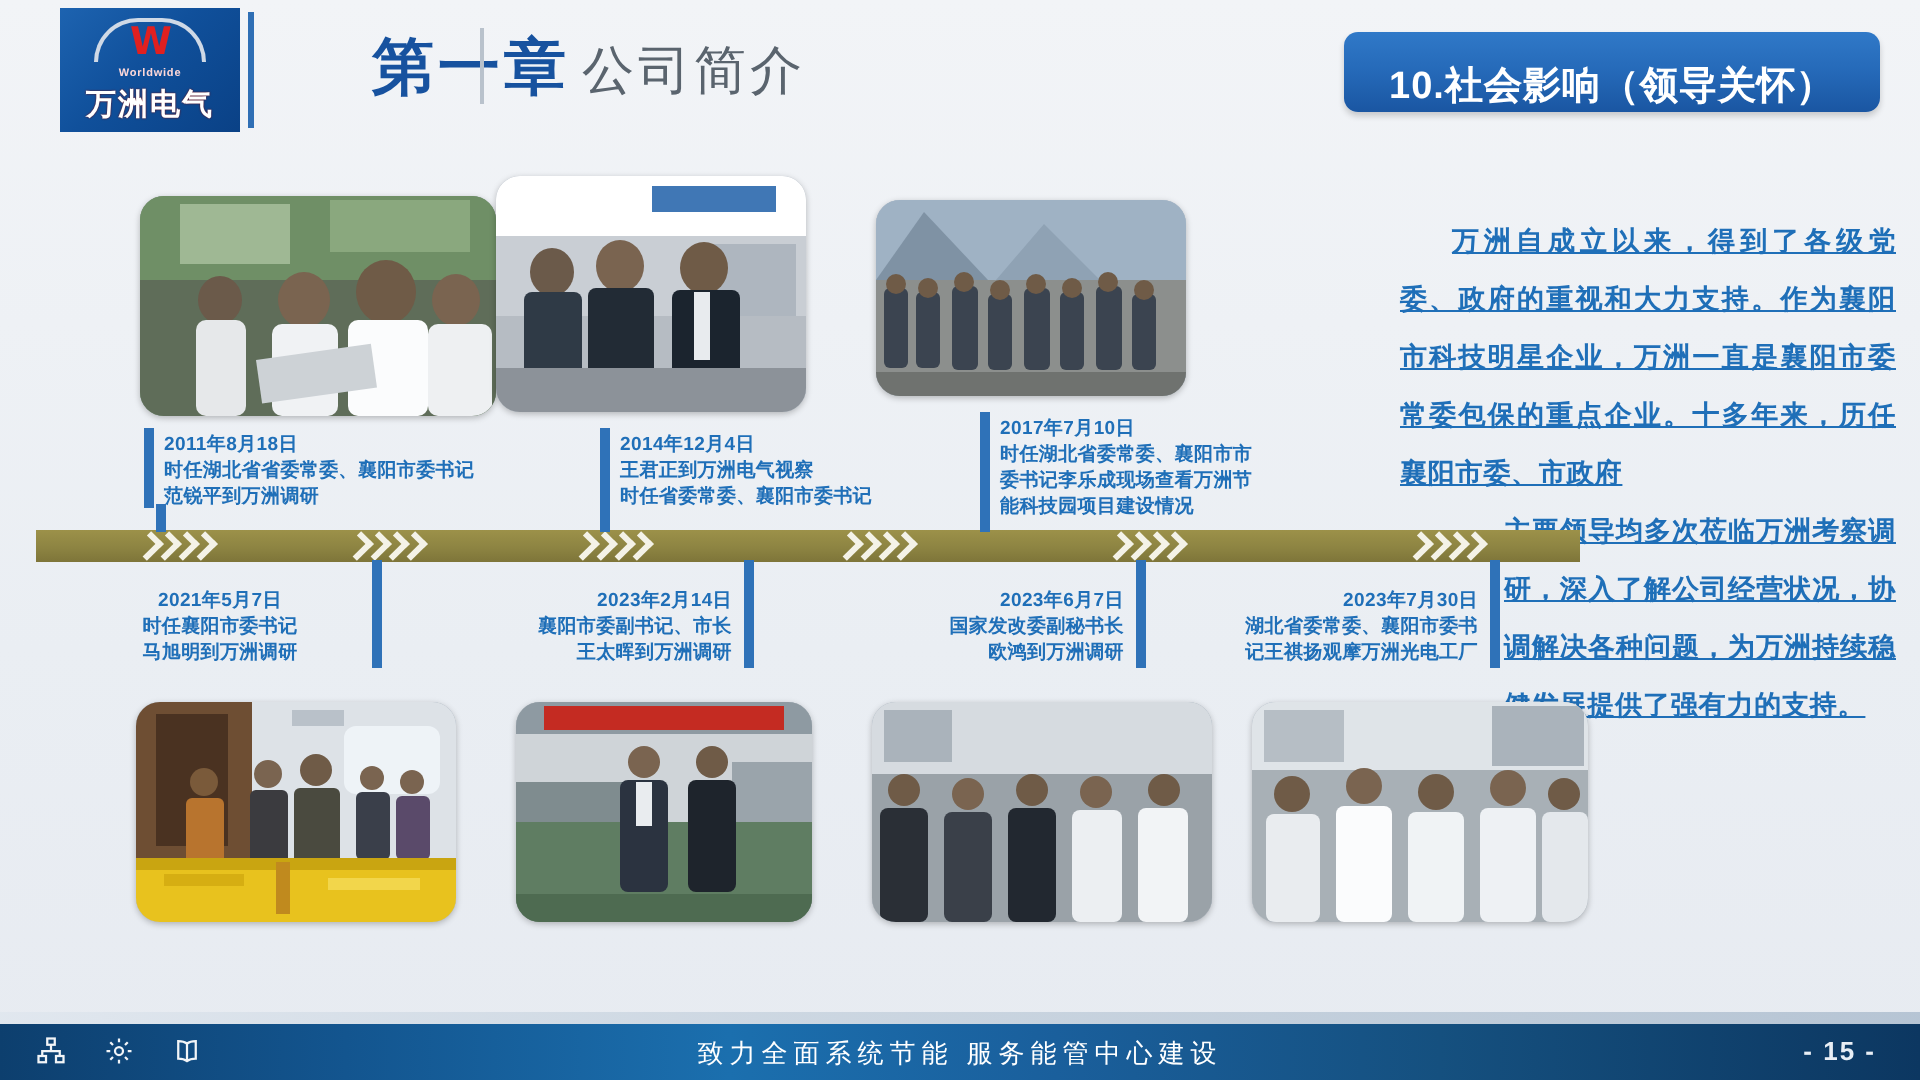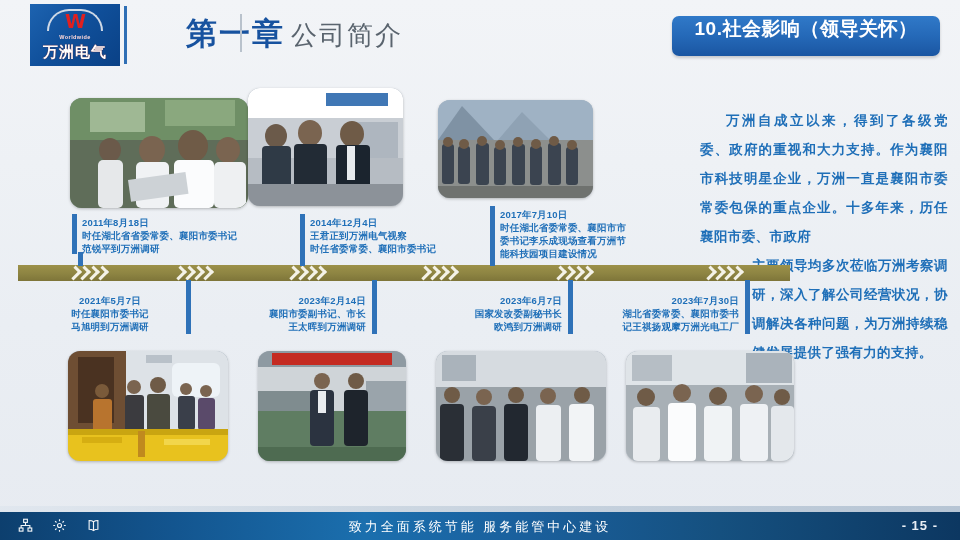--- a/index.html
+++ b/index.html
@@ -34,30 +34,30 @@
   .logo-cn{font-size:15px;color:#ffffff;font-weight:bold;letter-spacing:1px;margin-top:3px;
            text-shadow:0 0 1px #7a0000;}
   .hdr-divider{position:absolute;left:124px;top:6px;width:3px;height:58px;background:#2f6fb5;}
   .hdr-chapter{position:absolute;left:138px;top:13px;font-size:31px;font-weight:bold;color:#17529f;letter-spacing:2px;margin-left:48px;}
   .hdr-sep{position:absolute;left:240px;top:14px;width:2px;height:38px;background:#b9c2cc;}
   .hdr-sub{position:absolute;left:254px;top:18px;font-size:26px;color:#5a646e;letter-spacing:2px;margin-left:37px;}
 
   .badge{
     position:absolute;right:20px;top:16px;height:40px;min-width:268px;
     background:linear-gradient(180deg,#3079c8 0%,#2569b8 50%,#1a56a2 100%);
-    border-radius:7px;display:flex;align-items:flex-start;justify-content:center;
+    border-radius:7px;display:flex;align-items:flex-end;justify-content:center;
     box-shadow:0 2px 3px rgba(0,0,0,.18);padding:0 16px;box-sizing:border-box;
   }
   .badge span{color:#fff;font-size:19px;font-weight:bold;letter-spacing:.5px;}
 
   
   .para{
     position:absolute;left:700px;top:106px;width:248px;
     color:#1f6fb8;font-size:13.5px;line-height:29px;text-align:justify;
-    font-weight:bold;letter-spacing:.4px;
+    font-weight:bold;letter-spacing:.4px;text-decoration:underline;
   }
   .para .indent{ text-indent:26px; }
   .para .narrow{ display:block;padding-left:52px;text-align:justify; }
 
   
   .tl-bar{
     position:absolute;left:18px;top:265px;width:772px;height:16px;
     background:linear-gradient(180deg,#9c9149 0%,#8d8442 55%,#7e7539 100%);
   }
   .chev-group{position:absolute;top:265px;height:16px;width:46px;}

